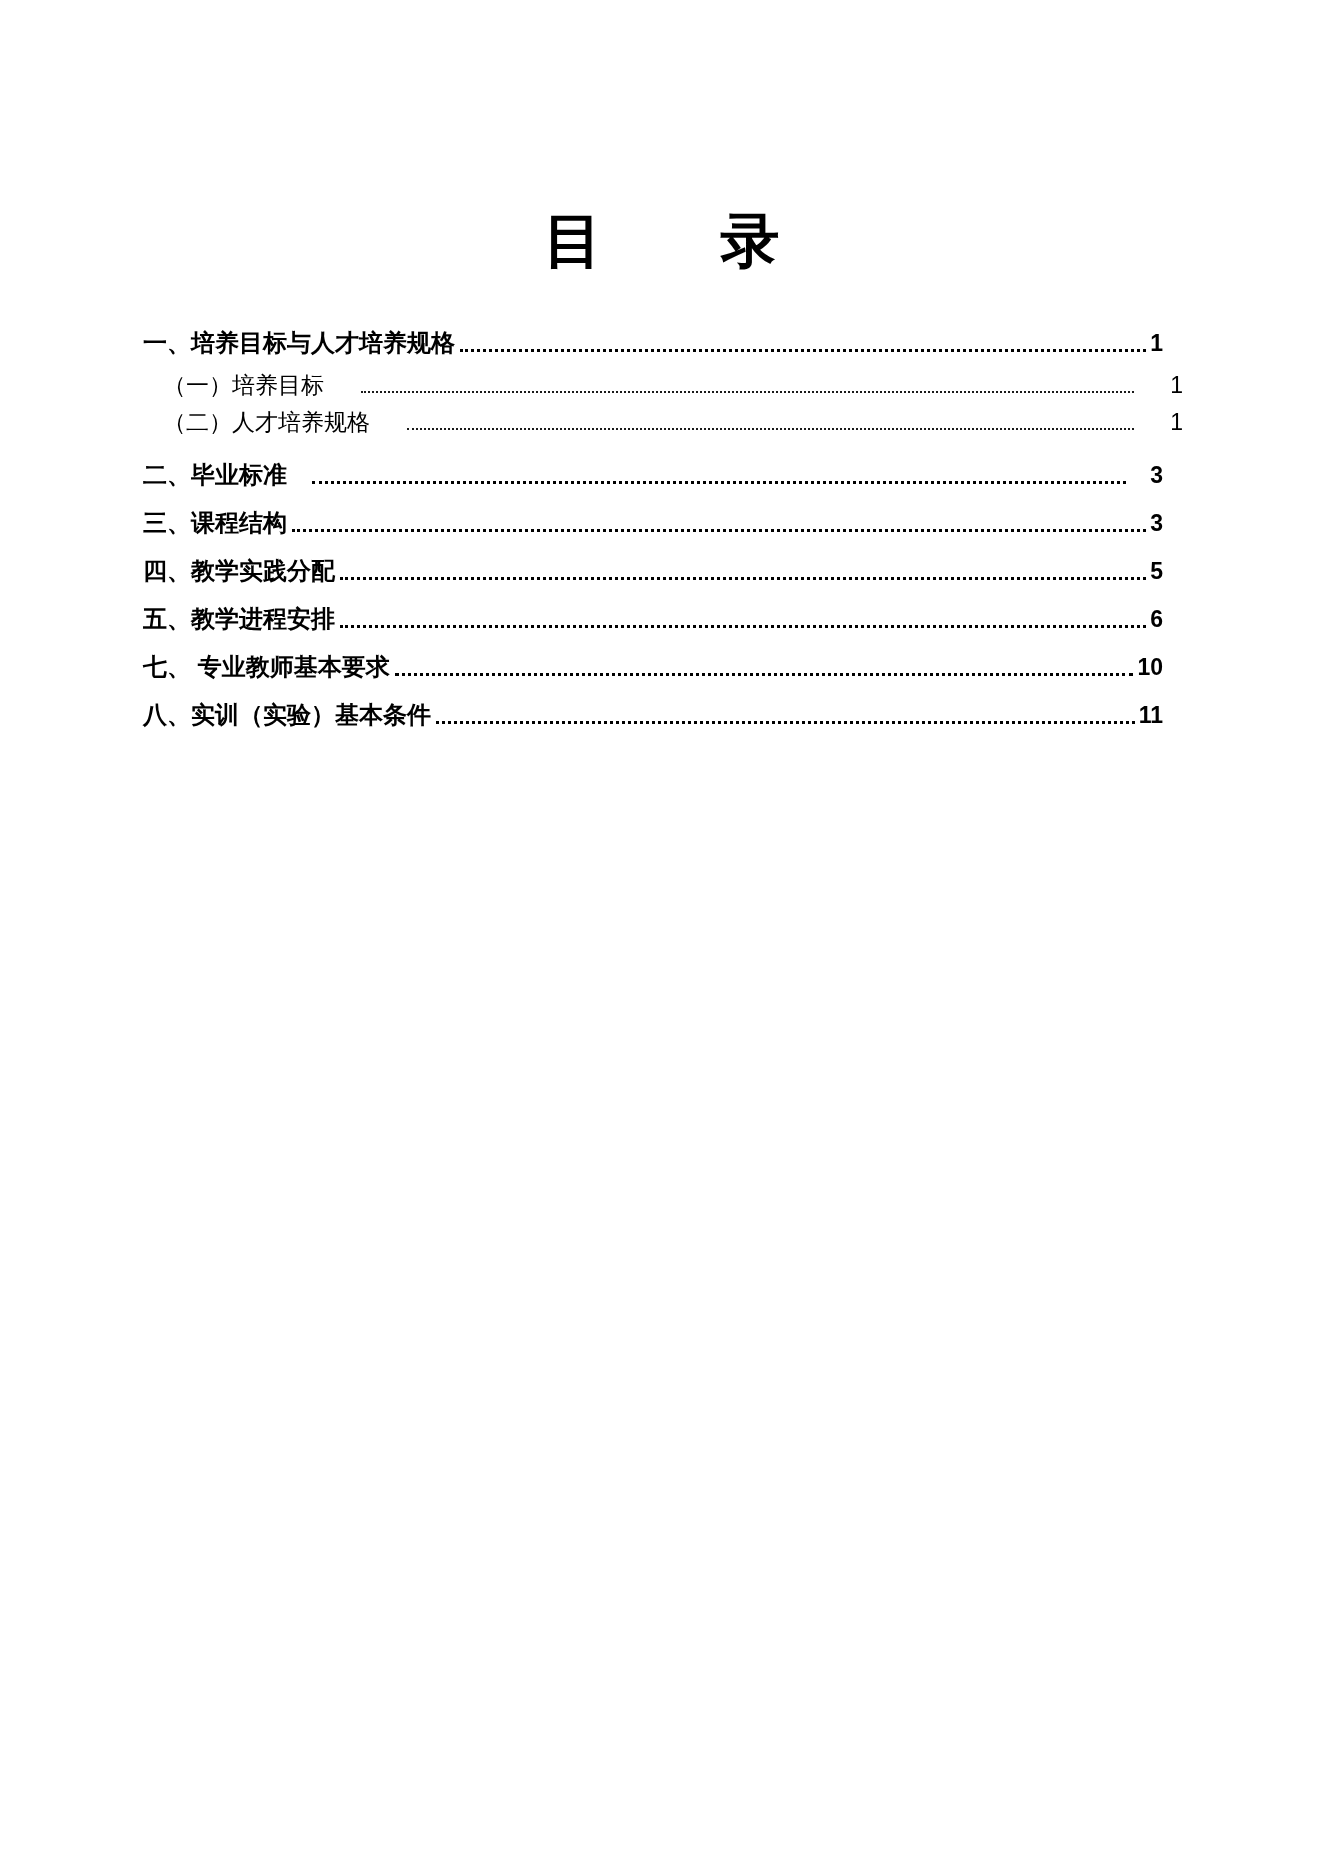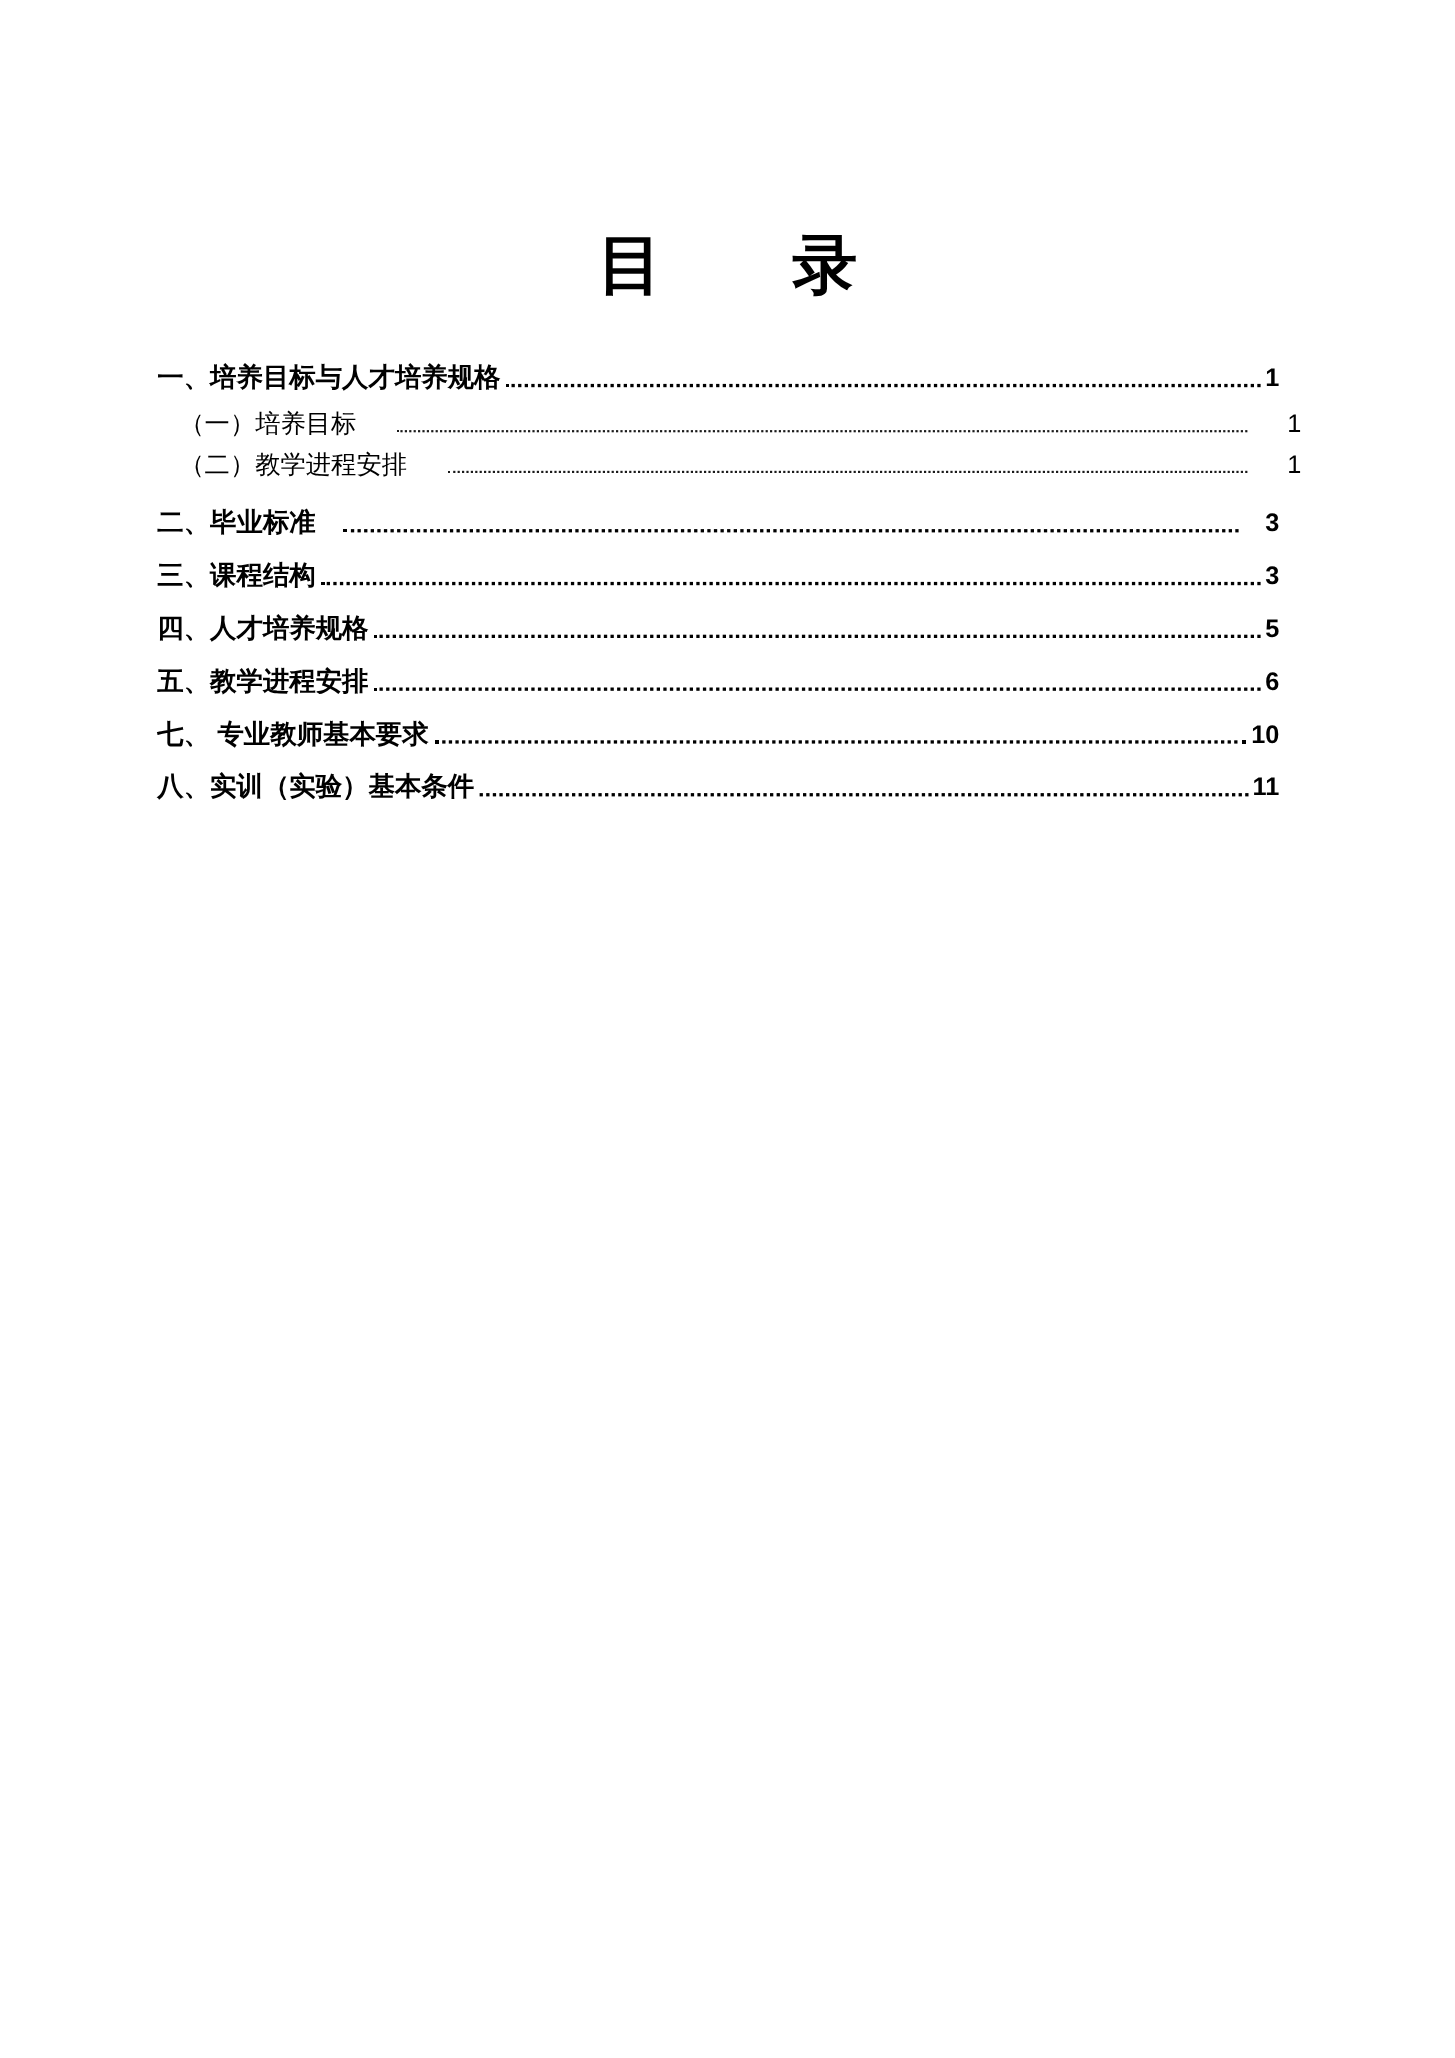--- a/index.html
+++ b/index.html
@@ -105,36 +105,36 @@
     <span class="toc-label">一、培养目标与人才培养规格</span>
     <span class="toc-dots"></span>
     <span class="toc-page-num">1</span>
   </div>
       <div class="toc-row level-2">
     <span class="toc-label">（一）培养目标</span>
     <span class="toc-dots"></span>
     <span class="toc-page-num">1</span>
   </div>
       <div class="toc-row level-2">
-    <span class="toc-label">（二）教学进程安排</span>
+    <span class="toc-label">（二）人才培养规格</span>
     <span class="toc-dots"></span>
     <span class="toc-page-num">1</span>
   </div>
       <div class="toc-row level-1">
     <span class="toc-label">二、毕业标准</span>
     <span class="toc-dots"></span>
     <span class="toc-page-num">3</span>
   </div>
       <div class="toc-row level-1">
     <span class="toc-label">三、课程结构</span>
     <span class="toc-dots"></span>
     <span class="toc-page-num">3</span>
   </div>
       <div class="toc-row level-1">
-    <span class="toc-label">四、人才培养规格</span>
+    <span class="toc-label">四、教学实践分配</span>
     <span class="toc-dots"></span>
     <span class="toc-page-num">5</span>
   </div>
       <div class="toc-row level-1">
     <span class="toc-label">五、教学进程安排</span>
     <span class="toc-dots"></span>
     <span class="toc-page-num">6</span>
   </div>
       <div class="toc-row level-1">
     <span class="toc-label">七、 专业教师基本要求</span>

